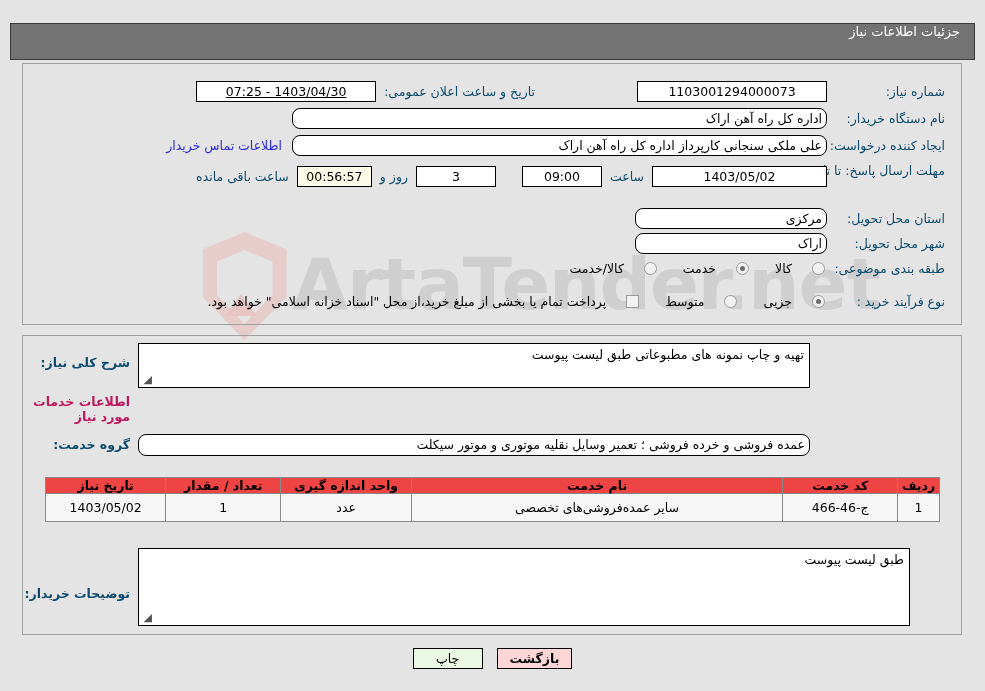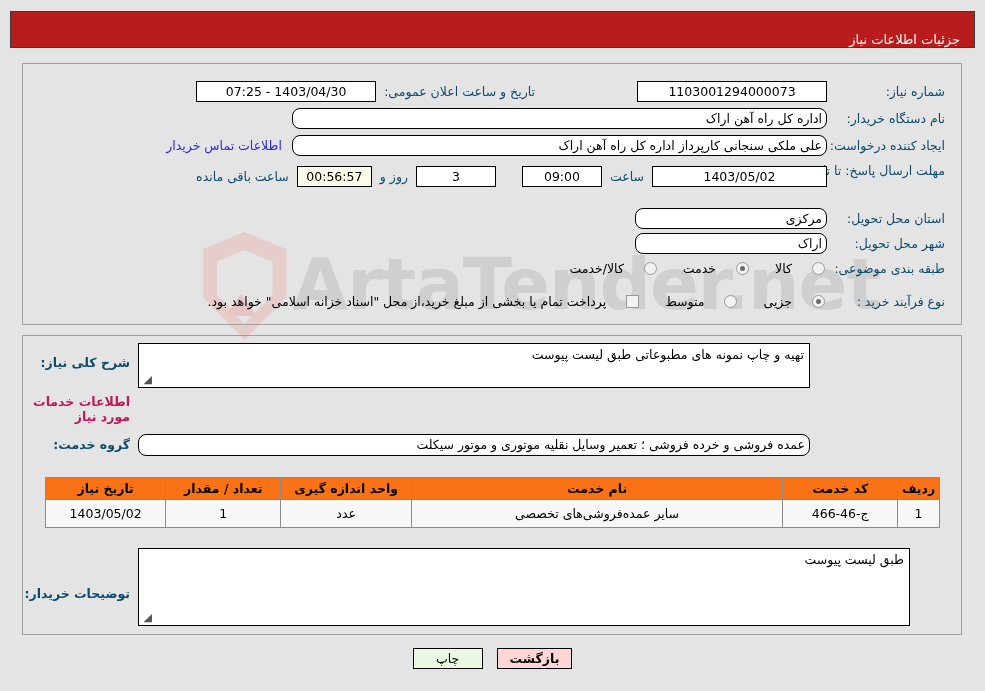--- a/index.html
+++ b/index.html
@@ -57,28 +57,28 @@
     font-size: 72px;
     font-weight: bold;
     color: #cfcfcf;
     letter-spacing: -1px;
     white-space: nowrap;
   }
 
   
   .titlebar {
     position: absolute;
-    left: 10px; top: 11px;
+    left: 10px; top: 23px;
     width: 965px; height: 37px;
-    background: #b91c1c;
+    background: #737373;
     border: 1px solid #3b3b3b;
     color: #ffffff;
     font-size: 13px;
     display: flex;
-    align-items: flex-end;
+    align-items: flex-start;
     justify-content: flex-start;
     padding: 0 14px;
     z-index: 3;
   }
 
   
   .panel {
     position: absolute;
     border: 1px solid #a0a0a0;
     background: rgba(228,228,228,0.0);
@@ -175,24 +175,24 @@
   }
 
   
   table.items {
     position: absolute;
     border-collapse: collapse;
     font-size: 12.5px;
     background: #ffffff;
   }
   table.items th {
-    background: #f97316;
+    background: #ef4444;
     border: 1px solid #8a8a8a;
     font-weight: bold;
-    height: 22px;
+    height: 16px;
     padding: 0 0;
     color: #000;
     text-align: center;
     white-space: nowrap;
   }
   table.items td {
     background: #f7f7f7;
     border: 1px solid #8a8a8a;
     height: 28px;
     padding: 0 6px;
@@ -250,21 +250,21 @@
 
   <div class="panel" id="panel-top"></div>
 
   <div class="row" style="top:81px; right:40px;">
     <span class="lbl" style="width:110px;">شماره نیاز:</span>
     <span class="fld" style="width:190px; margin-right:8px;">1103001294000073</span>
   </div>
 
   <div class="row" style="top:81px; right:450px;">
     <span class="lbl">تاریخ و ساعت اعلان عمومی:</span>
-    <span class="fld" style="width:180px; margin-right:8px;">1403/04/30 - 07:25</span>
+    <span class="fld" style="width:180px; margin-right:8px;text-decoration:underline;">1403/04/30 - 07:25</span>
   </div>
 
   <div class="row" style="top:108px; right:40px;">
     <span class="lbl" style="width:110px;">نام دستگاه خریدار:</span>
     <span class="fld rtl-right" style="width:535px; margin-right:8px;">اداره کل راه آهن اراک</span>
   </div>
 
   <div class="row" style="top:135px; right:40px;">
     <span class="lbl" style="width:110px;">ایجاد کننده درخواست:</span>
     <span class="fld rtl-right" style="width:535px; margin-right:8px;">علی ملکی سنجانی کارپرداز اداره کل راه آهن اراک</span>

